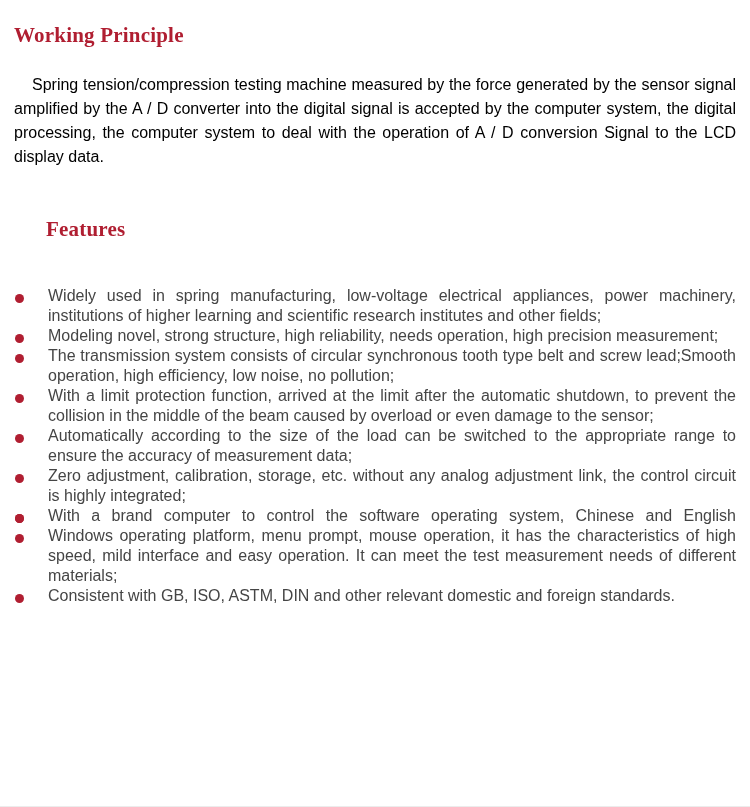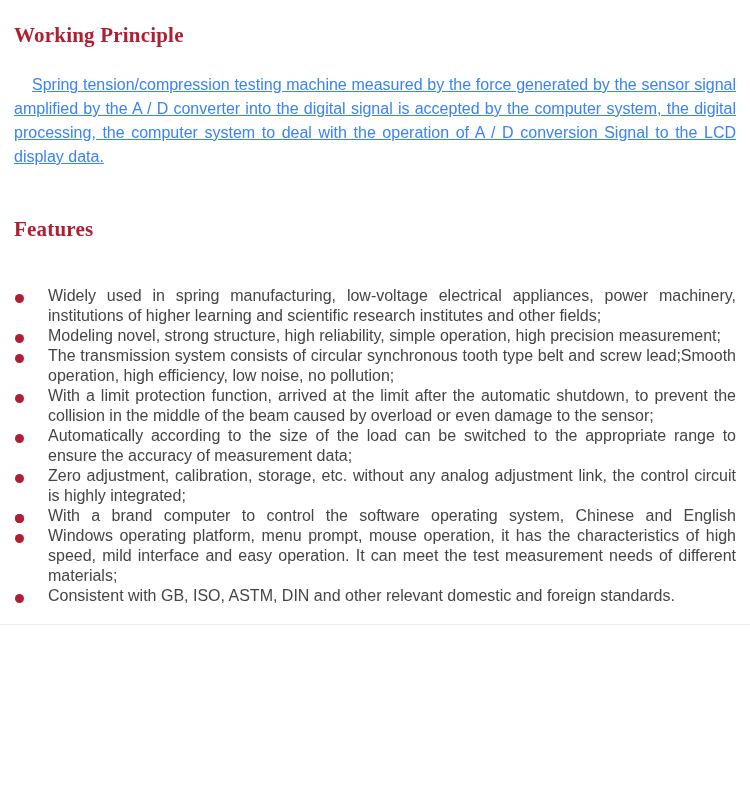--- a/index.html
+++ b/index.html
@@ -1,19 +1,19 @@
 <!DOCTYPE html>
 <html><head>
 <meta charset="utf-8">
 <style>
   html, body { margin: 0; padding: 0; background: #ffffff; }
   .page {
     box-sizing: border-box;
     width: 750px;
-    height: 625px;
+    height: 807px;
     padding: 22px 14px 0 14px;
     background: #ffffff;
     border-bottom: 1px solid #ececec;
     font-family: "Liberation Sans", "DejaVu Sans", sans-serif;
     color: #454545;
     overflow: hidden;
   }
   h2.sec-title {
     margin: 0;
     font-family: "Liberation Serif", "DejaVu Serif", serif;
@@ -22,24 +22,23 @@
     line-height: 26px;
     color: #b01e31;
     letter-spacing: 0.2px;
   }
   .para {
     margin: 25px 0 0 0;
     font-size: 16px;
     line-height: 24px;
     text-align: justify;
     text-indent: 18px;
-    color: #3b82f6;
-    text-decoration: underline;
+    color: #000000;
   }
-  h2.features-title { margin-top: 47px; }
+  h2.features-title { margin-top: 47px; margin-left: 32px; }
   ul.features {
     list-style: none;
     margin: 44px 0 0 0;
     padding: 0;
     font-size: 16px;
     line-height: 20px;
   }
   ul.features li {
     position: relative;
     padding-left: 34px;
@@ -63,21 +62,21 @@
 <div class="page">
 
   <h2 class="sec-title">Working Principle</h2>
 
   <p class="para">Spring tension/compression testing machine measured by the force generated by the sensor signal amplified by the A / D converter into the digital signal is accepted by the computer system, the digital processing, the computer system to deal with the operation of A / D conversion Signal to the LCD display data.</p>
 
   <h2 class="sec-title features-title">Features</h2>
 
   <ul class="features">
     <li><span class="bullet"></span><span>Widely used in spring manufacturing, low-voltage electrical appliances, power machinery, institutions of higher learning and scientific research institutes and other fields;</span></li>
-    <li><span class="bullet"></span><span>Modeling novel, strong structure, high reliability, simple operation, high precision measurement;</span></li>
+    <li><span class="bullet"></span><span>Modeling novel, strong structure, high reliability, needs operation, high precision measurement;</span></li>
     <li><span class="bullet"></span><span>The transmission system consists of circular synchronous tooth type belt and screw lead;Smooth operation, high efficiency, low noise, no pollution;</span></li>
     <li><span class="bullet"></span><span>With a limit protection function, arrived at the limit after the automatic shutdown, to prevent the collision in the middle of the beam caused by overload or even damage to the sensor;</span></li>
     <li><span class="bullet"></span><span>Automatically according to the size of the load can be switched to the appropriate range to ensure the accuracy of measurement data;</span></li>
     <li><span class="bullet"></span><span>Zero adjustment, calibration, storage, etc. without any analog adjustment link, the control circuit is highly integrated;</span></li>
     <li class="stretch"><span class="bullet"></span></li>
     <li class="stretch"><span class="bullet"></span><span>With a brand computer to control the software operating system, Chinese and English</span></li>
     <li><span class="bullet"></span><span>Windows operating platform, menu prompt, mouse operation, it has the characteristics of high speed, mild interface and easy operation. It can meet the test measurement needs of different materials;</span></li>
     <li><span class="bullet"></span><span>Consistent with GB, ISO, ASTM, DIN and other relevant domestic and foreign standards.</span></li>
   </ul>
 

